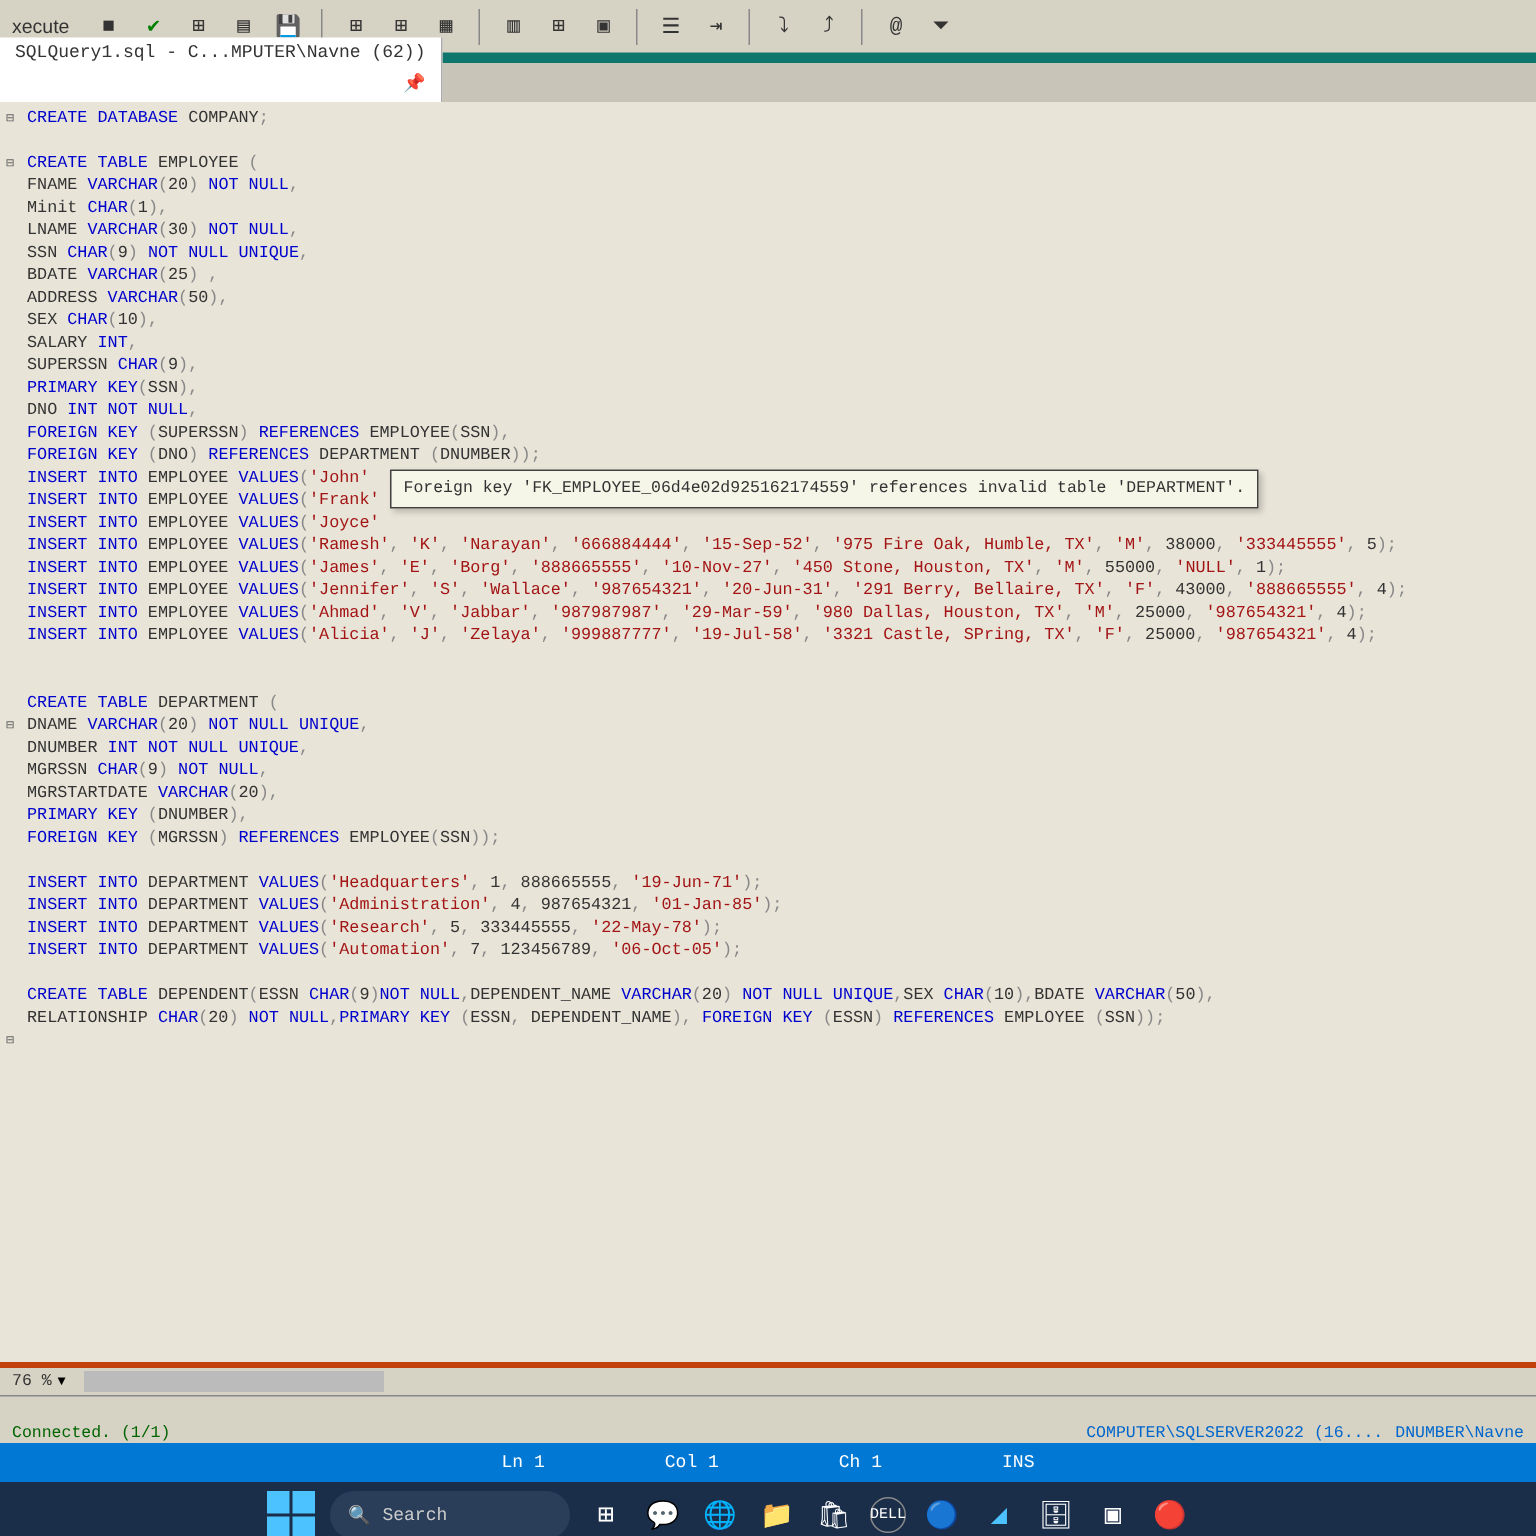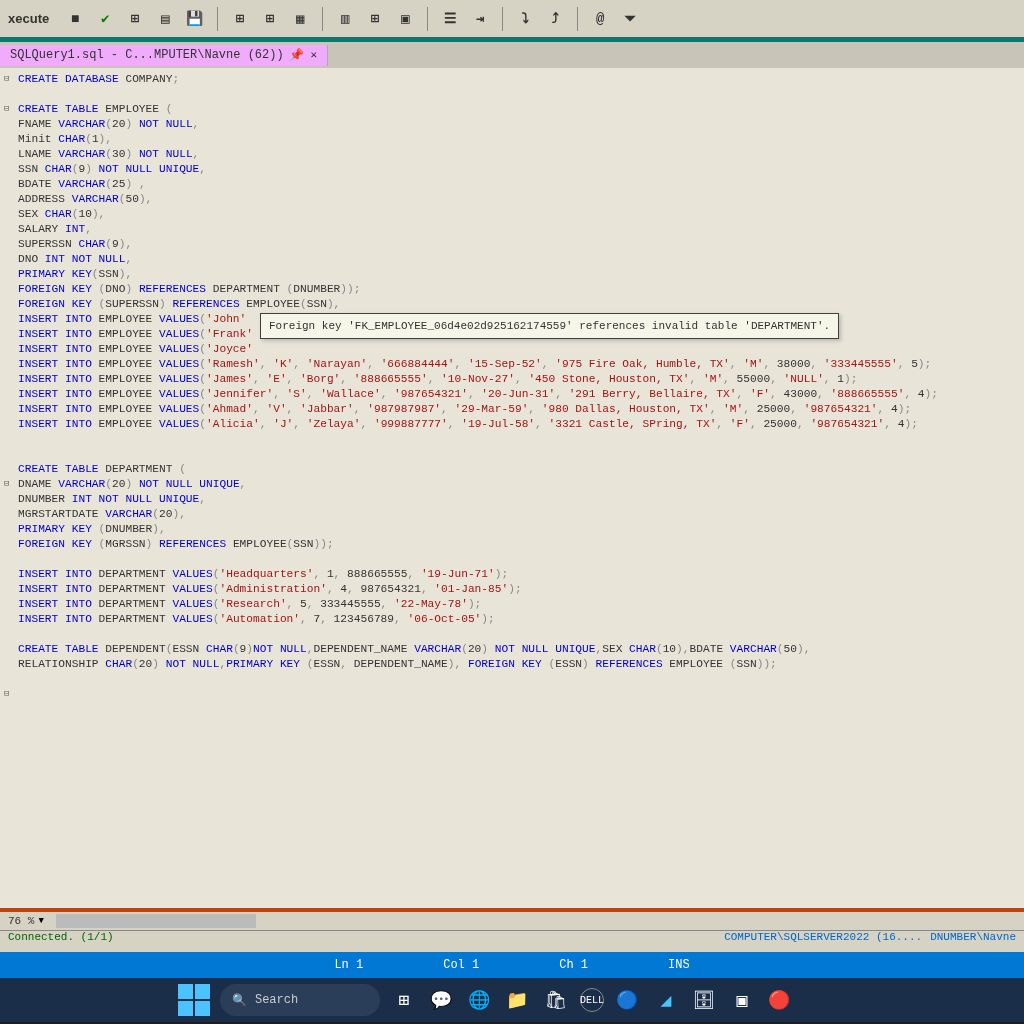--- a/index.html
+++ b/index.html
@@ -1,35 +1,35 @@
 <!DOCTYPE html>
 <html><head>
 <meta charset="utf-8">
 <style>
 * { margin: 0; padding: 0; box-sizing: border-box; font-family: Consolas, 'Courier New', monospace; }
 body { background: #1e1e1e; width: 1024px; height: 1024px; overflow: hidden; }
-.toolbar { background: #d6d2c4; height: 42px; display: flex; align-items: center; padding: 0 8px; gap: 6px; border-bottom: 5px solid #0f766e; font-weight: bold; }
+.toolbar { background: #d6d2c4; height: 42px; display: flex; align-items: center; padding: 0 8px; gap: 6px; border-bottom: 7px solid #0f766e; }
 .toolbar-label { color: #333; font-size: 13px; font-family: 'Segoe UI', sans-serif; margin-right: 8px; }
 .toolbar-btn { width: 24px; height: 24px; display: flex; align-items: center; justify-content: center; color: #333; font-size: 14px; cursor: pointer; }
 .toolbar-sep { width: 1px; height: 24px; background: #888; margin: 0 4px; }
 .tab-bar { background: #c8c4b8; height: 26px; display: flex; align-items: center; }
-.tab { background: #f0abfc; padding: 3px 10px; font-size: 12px; color: #333; font-family: 'Segoe UI', sans-serif; display: flex; align-items: flex-start; gap: 6px; border-right: 1px solid #aaa; }
+.tab { background: #ffffff; padding: 3px 10px; font-size: 12px; color: #333; font-family: 'Segoe UI', sans-serif; display: flex; align-items: flex-end; gap: 6px; border-right: 1px solid #aaa; flex-direction: column; }
 .tab-close { font-size: 11px; cursor: pointer; }
 .editor { background: #e8e4d8; height: 840px; overflow: hidden; position: relative; padding: 4px 0 4px 18px; font-size: 11.2px; line-height: 15px; }
 .code-line { white-space: pre; color: #333; }
 .collapse { position: absolute; left: 4px; font-size: 9px; color: #666; user-select: none; }
 .kw-blue { color: #0000cc; }
 .kw-gray { color: #888; }
 .str-red { color: #a31515; }
 .tooltip { position: absolute; background: #f5f5e8; border: 1px solid #404040; padding: 4px 8px; font-size: 11px; color: #333; font-family: 'Segoe UI', sans-serif; box-shadow: 2px 2px 4px rgba(0,0,0,0.2); }
 .zoom-bar { background: #d6d2c4; height: 22px; display: flex; align-items: center; padding: 0 8px; border-top: 4px solid #c2410c; font-size: 11px; font-family: 'Segoe UI', sans-serif; }
 .zoom-val { color: #333; }
 .zoom-arrow { margin-left: 4px; font-size: 9px; }
 .scroll-track { flex: 0 0 auto; margin-left: 12px; width: 200px; height: 14px; background: #bbb; position: relative; }
-.status-bar { background: #d6d2c4; height: 22px; display: flex; align-items: flex-start; padding: 0 8px; border-top: 1px solid #888; font-size: 11px; font-family: 'Segoe UI', sans-serif; color: #006400; }
+.status-bar { background: #d6d2c4; height: 32px; display: flex; align-items: flex-end; padding: 0 8px; border-top: 1px solid #888; font-size: 11px; font-family: 'Segoe UI', sans-serif; color: #006400; }
 .status-right { margin-left: auto; display: flex; gap: 8px; color: #333; }
 .status-link { color: #0066cc; }
 .bottom-bar { background: #0078d4; height: 26px; display: flex; align-items: center; justify-content: center; gap: 80px; font-size: 12px; color: #fff; font-family: 'Segoe UI', sans-serif; }
 .taskbar { background: #1a2e4a; height: 44px; display: flex; align-items: center; padding: 0 8px; gap: 10px; }
 .start-btn { width: 32px; height: 32px; display: grid; grid-template-columns: 1fr 1fr; grid-template-rows: 1fr 1fr; gap: 2px; cursor: pointer; }
 .start-sq { background: #4cc2ff; }
 .search-box { background: #2a3e5a; border-radius: 16px; height: 32px; width: 160px; display: flex; align-items: center; padding: 0 12px; color: #ccc; font-size: 12px; font-family: 'Segoe UI', sans-serif; gap: 8px; }
 .task-icon { width: 28px; height: 28px; display: flex; align-items: center; justify-content: center; font-size: 18px; cursor: pointer; color: #fff; }
 </style>
 </head>
@@ -77,38 +77,39 @@
   <div class="code-line"><span class="kw-blue">CREATE TABLE</span> EMPLOYEE <span class="kw-gray">(</span></div>
   <div class="code-line">FNAME <span class="kw-blue">VARCHAR</span><span class="kw-gray">(</span>20<span class="kw-gray">)</span> <span class="kw-blue">NOT NULL</span><span class="kw-gray">,</span></div>
   <div class="code-line">Minit <span class="kw-blue">CHAR</span><span class="kw-gray">(</span>1<span class="kw-gray">),</span></div>
   <div class="code-line">LNAME <span class="kw-blue">VARCHAR</span><span class="kw-gray">(</span>30<span class="kw-gray">)</span> <span class="kw-blue">NOT NULL</span><span class="kw-gray">,</span></div>
   <div class="code-line">SSN <span class="kw-blue">CHAR</span><span class="kw-gray">(</span>9<span class="kw-gray">)</span> <span class="kw-blue">NOT NULL UNIQUE</span><span class="kw-gray">,</span></div>
   <div class="code-line">BDATE <span class="kw-blue">VARCHAR</span><span class="kw-gray">(</span>25<span class="kw-gray">) ,</span></div>
   <div class="code-line">ADDRESS <span class="kw-blue">VARCHAR</span><span class="kw-gray">(</span>50<span class="kw-gray">),</span></div>
   <div class="code-line">SEX <span class="kw-blue">CHAR</span><span class="kw-gray">(</span>10<span class="kw-gray">),</span></div>
   <div class="code-line">SALARY <span class="kw-blue">INT</span><span class="kw-gray">,</span></div>
   <div class="code-line">SUPERSSN <span class="kw-blue">CHAR</span><span class="kw-gray">(</span>9<span class="kw-gray">),</span></div>
+  <div class="code-line"><span class="kw-blue">PRIMARY KEY</span><span class="kw-gray">(</span>SSN<span class="kw-gray">),</span></div>
   <div class="code-line">DNO <span class="kw-blue">INT NOT NULL</span><span class="kw-gray">,</span></div>
-  <div class="code-line"><span class="kw-blue">PRIMARY KEY</span><span class="kw-gray">(</span>SSN<span class="kw-gray">),</span></div>
+  <div class="code-line"><span class="kw-blue">FOREIGN KEY</span> <span class="kw-gray">(</span>SUPERSSN<span class="kw-gray">)</span> <span class="kw-blue">REFERENCES</span> EMPLOYEE<span class="kw-gray">(</span>SSN<span class="kw-gray">),</span></div>
   <div class="code-line"><span class="kw-blue">FOREIGN KEY</span> <span class="kw-gray">(</span>DNO<span class="kw-gray">)</span> <span class="kw-blue">REFERENCES</span> DEPARTMENT <span class="kw-gray">(</span>DNUMBER<span class="kw-gray">));</span></div>
-  <div class="code-line"><span class="kw-blue">FOREIGN KEY</span> <span class="kw-gray">(</span>SUPERSSN<span class="kw-gray">)</span> <span class="kw-blue">REFERENCES</span> EMPLOYEE<span class="kw-gray">(</span>SSN<span class="kw-gray">),</span></div>
   <div class="code-line"><span class="kw-blue">INSERT INTO</span> EMPLOYEE <span class="kw-blue">VALUES</span><span class="kw-gray">(</span><span class="str-red">'John'</span></div>
   <div class="code-line"><span class="kw-blue">INSERT INTO</span> EMPLOYEE <span class="kw-blue">VALUES</span><span class="kw-gray">(</span><span class="str-red">'Frank'</span></div>
   <div class="code-line"><span class="kw-blue">INSERT INTO</span> EMPLOYEE <span class="kw-blue">VALUES</span><span class="kw-gray">(</span><span class="str-red">'Joyce'</span></div>
   <div class="code-line"><span class="kw-blue">INSERT INTO</span> EMPLOYEE <span class="kw-blue">VALUES</span><span class="kw-gray">(</span><span class="str-red">'Ramesh'</span><span class="kw-gray">,</span> <span class="str-red">'K'</span><span class="kw-gray">,</span> <span class="str-red">'Narayan'</span><span class="kw-gray">,</span> <span class="str-red">'666884444'</span><span class="kw-gray">,</span> <span class="str-red">'15-Sep-52'</span><span class="kw-gray">,</span> <span class="str-red">'975 Fire Oak, Humble, TX'</span><span class="kw-gray">,</span> <span class="str-red">'M'</span><span class="kw-gray">,</span> 38000<span class="kw-gray">,</span> <span class="str-red">'333445555'</span><span class="kw-gray">,</span> 5<span class="kw-gray">);</span></div>
   <div class="code-line"><span class="kw-blue">INSERT INTO</span> EMPLOYEE <span class="kw-blue">VALUES</span><span class="kw-gray">(</span><span class="str-red">'James'</span><span class="kw-gray">,</span> <span class="str-red">'E'</span><span class="kw-gray">,</span> <span class="str-red">'Borg'</span><span class="kw-gray">,</span> <span class="str-red">'888665555'</span><span class="kw-gray">,</span> <span class="str-red">'10-Nov-27'</span><span class="kw-gray">,</span> <span class="str-red">'450 Stone, Houston, TX'</span><span class="kw-gray">,</span> <span class="str-red">'M'</span><span class="kw-gray">,</span> 55000<span class="kw-gray">,</span> <span class="str-red">'NULL'</span><span class="kw-gray">,</span> 1<span class="kw-gray">);</span></div>
   <div class="code-line"><span class="kw-blue">INSERT INTO</span> EMPLOYEE <span class="kw-blue">VALUES</span><span class="kw-gray">(</span><span class="str-red">'Jennifer'</span><span class="kw-gray">,</span> <span class="str-red">'S'</span><span class="kw-gray">,</span> <span class="str-red">'Wallace'</span><span class="kw-gray">,</span> <span class="str-red">'987654321'</span><span class="kw-gray">,</span> <span class="str-red">'20-Jun-31'</span><span class="kw-gray">,</span> <span class="str-red">'291 Berry, Bellaire, TX'</span><span class="kw-gray">,</span> <span class="str-red">'F'</span><span class="kw-gray">,</span> 43000<span class="kw-gray">,</span> <span class="str-red">'888665555'</span><span class="kw-gray">,</span> 4<span class="kw-gray">);</span></div>
   <div class="code-line"><span class="kw-blue">INSERT INTO</span> EMPLOYEE <span class="kw-blue">VALUES</span><span class="kw-gray">(</span><span class="str-red">'Ahmad'</span><span class="kw-gray">,</span> <span class="str-red">'V'</span><span class="kw-gray">,</span> <span class="str-red">'Jabbar'</span><span class="kw-gray">,</span> <span class="str-red">'987987987'</span><span class="kw-gray">,</span> <span class="str-red">'29-Mar-59'</span><span class="kw-gray">,</span> <span class="str-red">'980 Dallas, Houston, TX'</span><span class="kw-gray">,</span> <span class="str-red">'M'</span><span class="kw-gray">,</span> 25000<span class="kw-gray">,</span> <span class="str-red">'987654321'</span><span class="kw-gray">,</span> 4<span class="kw-gray">);</span></div>
   <div class="code-line"><span class="kw-blue">INSERT INTO</span> EMPLOYEE <span class="kw-blue">VALUES</span><span class="kw-gray">(</span><span class="str-red">'Alicia'</span><span class="kw-gray">,</span> <span class="str-red">'J'</span><span class="kw-gray">,</span> <span class="str-red">'Zelaya'</span><span class="kw-gray">,</span> <span class="str-red">'999887777'</span><span class="kw-gray">,</span> <span class="str-red">'19-Jul-58'</span><span class="kw-gray">,</span> <span class="str-red">'3321 Castle, SPring, TX'</span><span class="kw-gray">,</span> <span class="str-red">'F'</span><span class="kw-gray">,</span> 25000<span class="kw-gray">,</span> <span class="str-red">'987654321'</span><span class="kw-gray">,</span> 4<span class="kw-gray">);</span></div>
   <div class="code-line">&nbsp;</div>
   <div class="code-line">&nbsp;</div>
   <span class="collapse" style="top:409px">⊟</span>
   <div class="code-line"><span class="kw-blue">CREATE TABLE</span> DEPARTMENT <span class="kw-gray">(</span></div>
   <div class="code-line">DNAME <span class="kw-blue">VARCHAR</span><span class="kw-gray">(</span>20<span class="kw-gray">)</span> <span class="kw-blue">NOT NULL UNIQUE</span><span class="kw-gray">,</span></div>
   <div class="code-line">DNUMBER <span class="kw-blue">INT NOT NULL UNIQUE</span><span class="kw-gray">,</span></div>
+  <div class="code-line">MGRSSN <span class="kw-blue">CHAR</span><span class="kw-gray">(</span>9<span class="kw-gray">)</span> <span class="kw-blue">NOT NULL</span><span class="kw-gray">,</span></div>
   <div class="code-line">MGRSTARTDATE <span class="kw-blue">VARCHAR</span><span class="kw-gray">(</span>20<span class="kw-gray">),</span></div>
   <div class="code-line"><span class="kw-blue">PRIMARY KEY</span> <span class="kw-gray">(</span>DNUMBER<span class="kw-gray">),</span></div>
   <div class="code-line"><span class="kw-blue">FOREIGN KEY</span> <span class="kw-gray">(</span>MGRSSN<span class="kw-gray">)</span> <span class="kw-blue">REFERENCES</span> EMPLOYEE<span class="kw-gray">(</span>SSN<span class="kw-gray">));</span></div>
   <div class="code-line">&nbsp;</div>
   <div class="code-line"><span class="kw-blue">INSERT INTO</span> DEPARTMENT <span class="kw-blue">VALUES</span><span class="kw-gray">(</span><span class="str-red">'Headquarters'</span><span class="kw-gray">,</span> 1<span class="kw-gray">,</span> 888665555<span class="kw-gray">,</span> <span class="str-red">'19-Jun-71'</span><span class="kw-gray">);</span></div>
   <div class="code-line"><span class="kw-blue">INSERT INTO</span> DEPARTMENT <span class="kw-blue">VALUES</span><span class="kw-gray">(</span><span class="str-red">'Administration'</span><span class="kw-gray">,</span> 4<span class="kw-gray">,</span> 987654321<span class="kw-gray">,</span> <span class="str-red">'01-Jan-85'</span><span class="kw-gray">);</span></div>
   <div class="code-line"><span class="kw-blue">INSERT INTO</span> DEPARTMENT <span class="kw-blue">VALUES</span><span class="kw-gray">(</span><span class="str-red">'Research'</span><span class="kw-gray">,</span> 5<span class="kw-gray">,</span> 333445555<span class="kw-gray">,</span> <span class="str-red">'22-May-78'</span><span class="kw-gray">);</span></div>
   <div class="code-line"><span class="kw-blue">INSERT INTO</span> DEPARTMENT <span class="kw-blue">VALUES</span><span class="kw-gray">(</span><span class="str-red">'Automation'</span><span class="kw-gray">,</span> 7<span class="kw-gray">,</span> 123456789<span class="kw-gray">,</span> <span class="str-red">'06-Oct-05'</span><span class="kw-gray">);</span></div>
   <div class="code-line">&nbsp;</div>
   <span class="collapse" style="top:619px">⊟</span>

